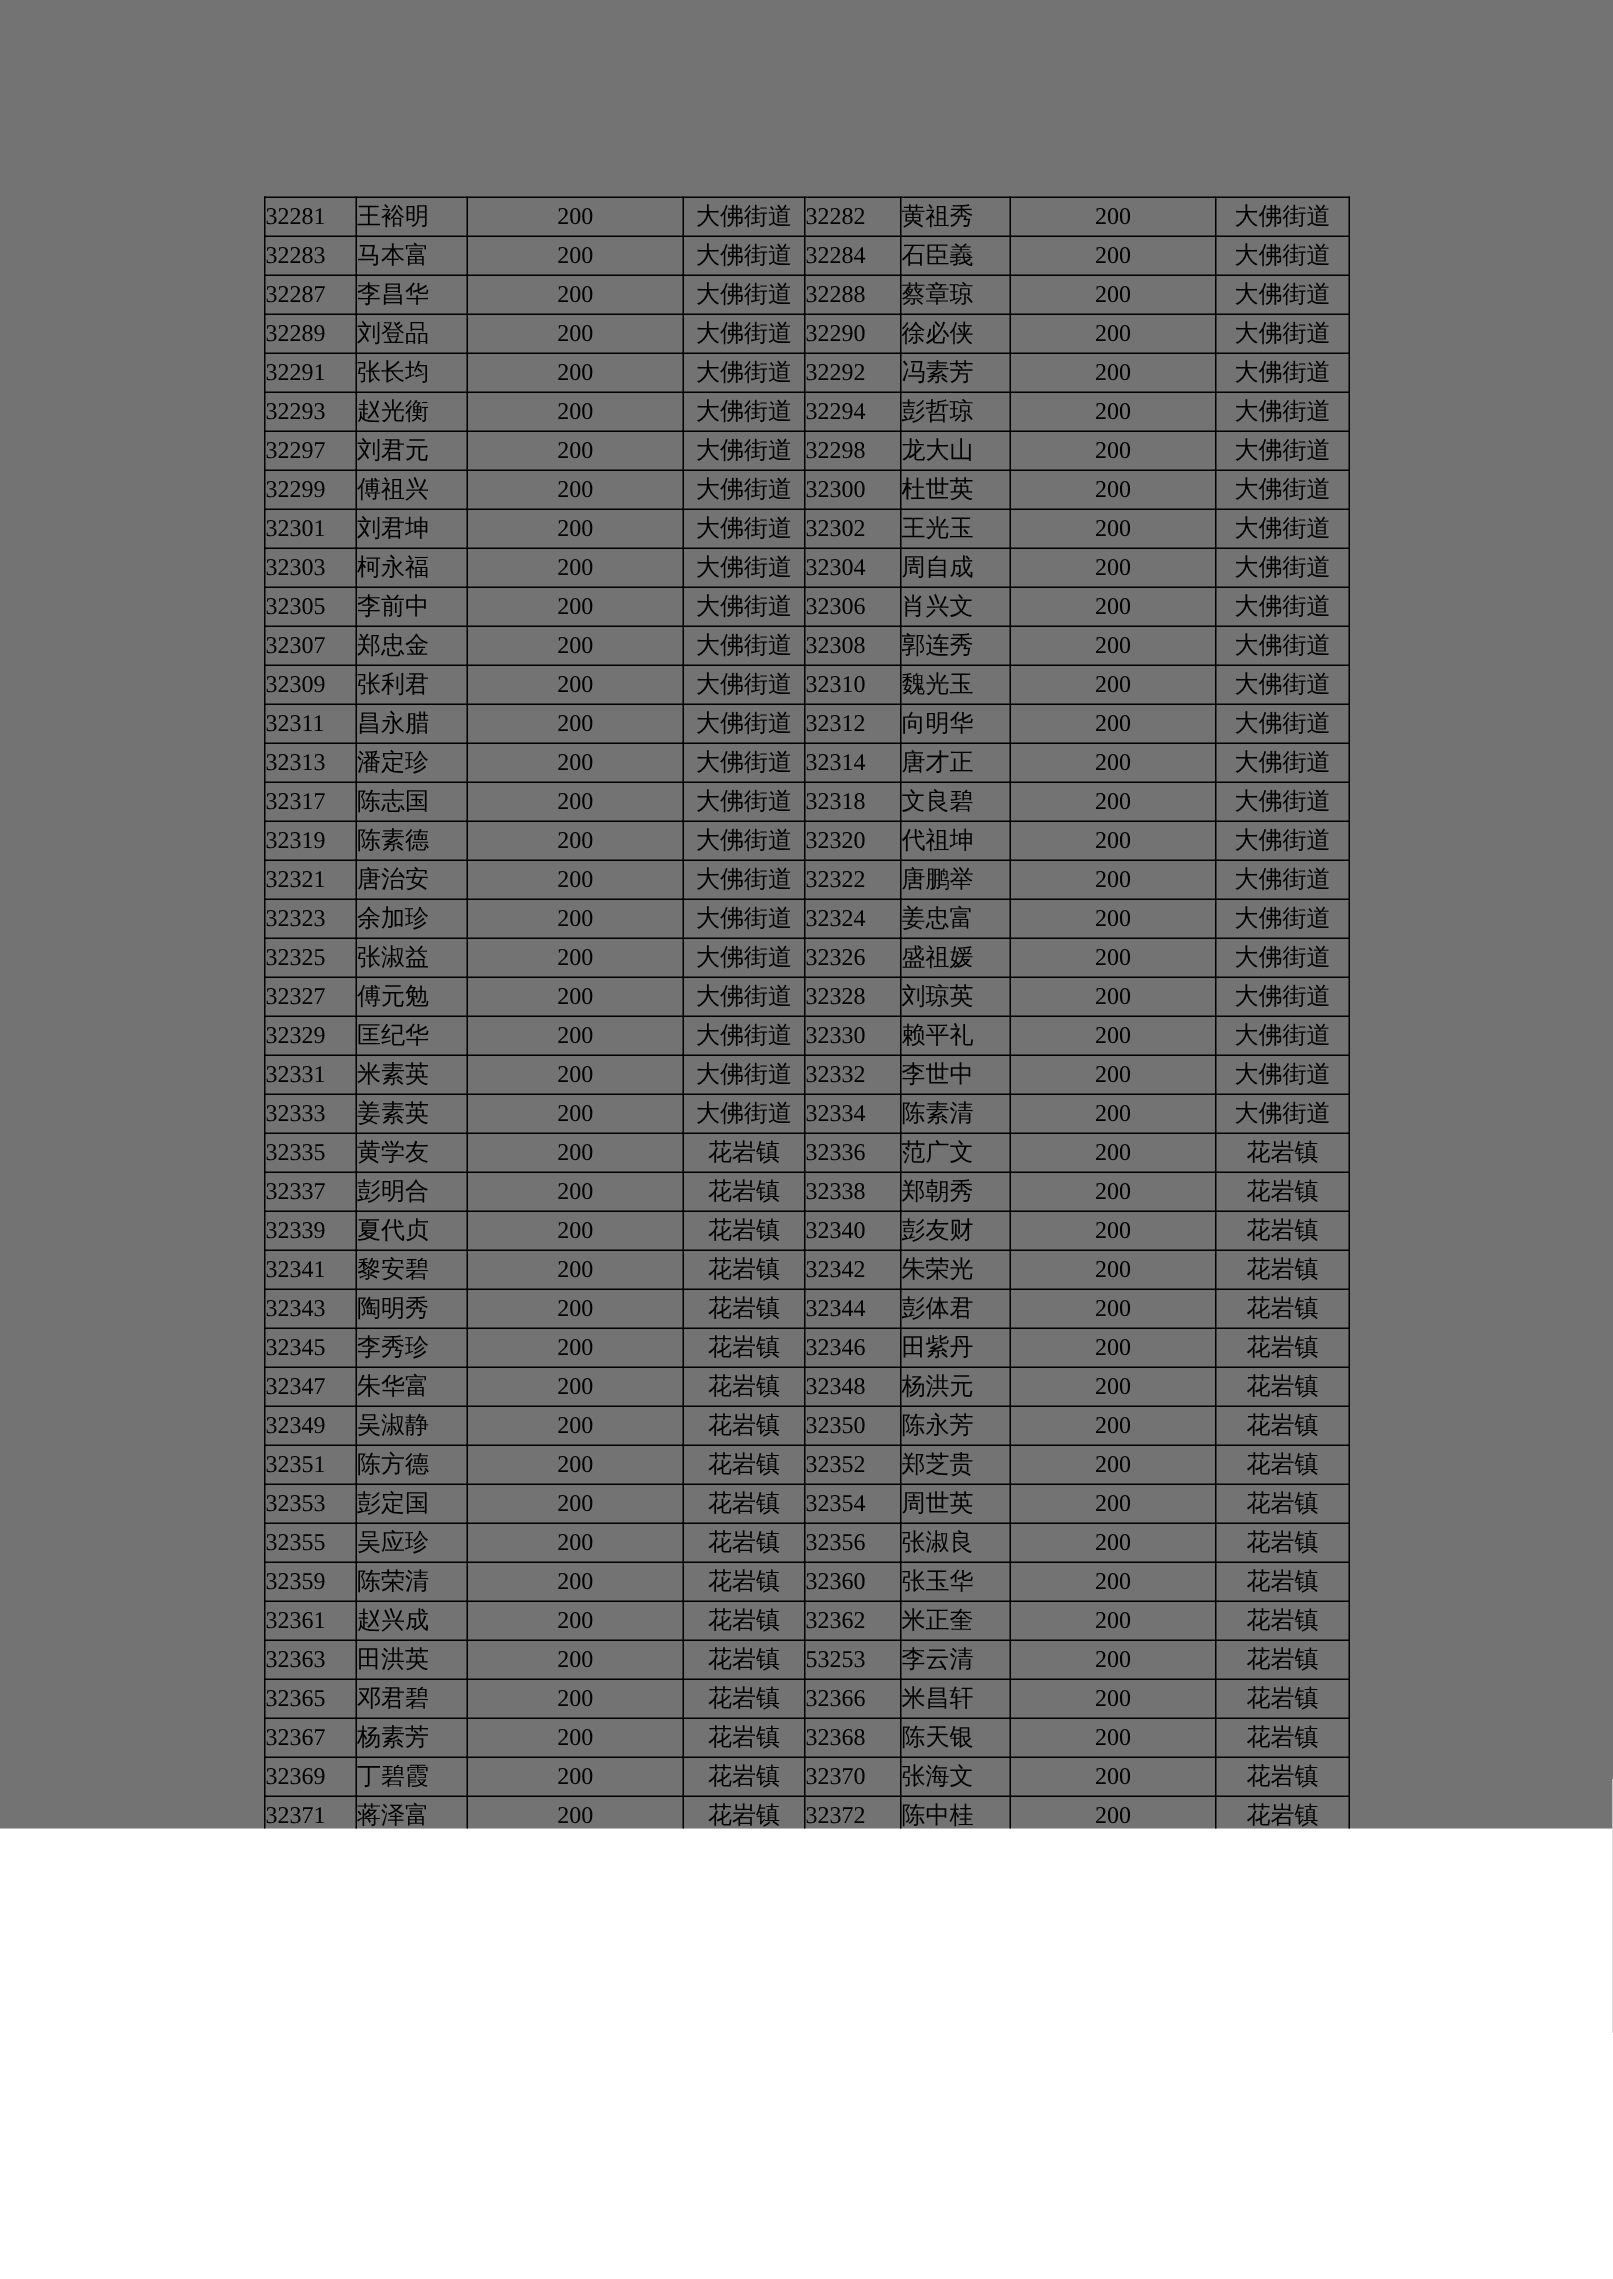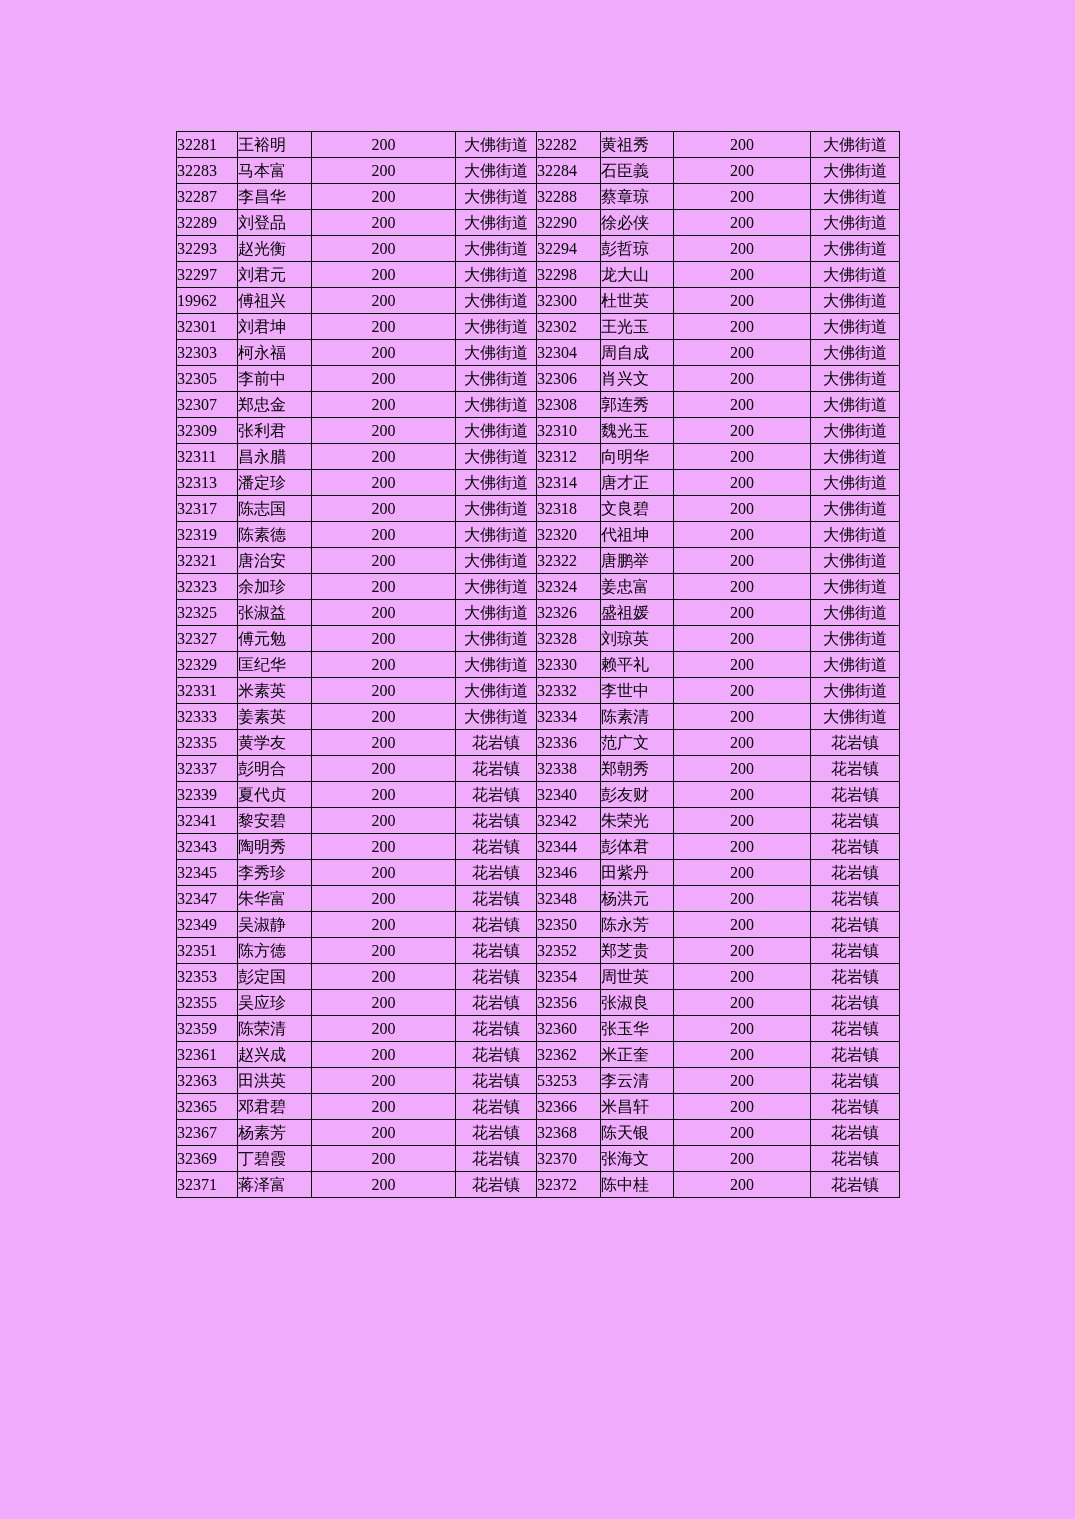--- a/index.html
+++ b/index.html
@@ -9,22 +9,22 @@
   }
   body {
     width: 1075px;
     height: 1519px;
     font-family: "Liberation Serif", "DejaVu Serif", serif;
     color: #000000;
   }
   .page {
     position: relative;
     width: 1075px;
-    height: 1519px;
-    background: #f0abfc;
+    height: 1219px;
+    background: #737373;
     overflow: hidden;
   }
   table.roster {
     position: absolute;
     left: 176px;
     top: 131px;
     width: 723px;
     border-collapse: collapse;
     table-layout: fixed;
   }
@@ -92,41 +92,51 @@
           <td class="c-id">32289</td>
           <td class="c-name">刘登品</td>
           <td class="c-amt">200</td>
           <td class="c-loc">大佛街道</td>
           <td class="c-id">32290</td>
           <td class="c-name">徐必侠</td>
           <td class="c-amt">200</td>
           <td class="c-loc">大佛街道</td>
         </tr>
         <tr>
+          <td class="c-id">32291</td>
+          <td class="c-name">张长均</td>
+          <td class="c-amt">200</td>
+          <td class="c-loc">大佛街道</td>
+          <td class="c-id">32292</td>
+          <td class="c-name">冯素芳</td>
+          <td class="c-amt">200</td>
+          <td class="c-loc">大佛街道</td>
+        </tr>
+        <tr>
           <td class="c-id">32293</td>
           <td class="c-name">赵光衡</td>
           <td class="c-amt">200</td>
           <td class="c-loc">大佛街道</td>
           <td class="c-id">32294</td>
           <td class="c-name">彭哲琼</td>
           <td class="c-amt">200</td>
           <td class="c-loc">大佛街道</td>
         </tr>
         <tr>
           <td class="c-id">32297</td>
           <td class="c-name">刘君元</td>
           <td class="c-amt">200</td>
           <td class="c-loc">大佛街道</td>
           <td class="c-id">32298</td>
           <td class="c-name">龙大山</td>
           <td class="c-amt">200</td>
           <td class="c-loc">大佛街道</td>
         </tr>
         <tr>
-          <td class="c-id">19962</td>
+          <td class="c-id">32299</td>
           <td class="c-name">傅祖兴</td>
           <td class="c-amt">200</td>
           <td class="c-loc">大佛街道</td>
           <td class="c-id">32300</td>
           <td class="c-name">杜世英</td>
           <td class="c-amt">200</td>
           <td class="c-loc">大佛街道</td>
         </tr>
         <tr>
           <td class="c-id">32301</td>

